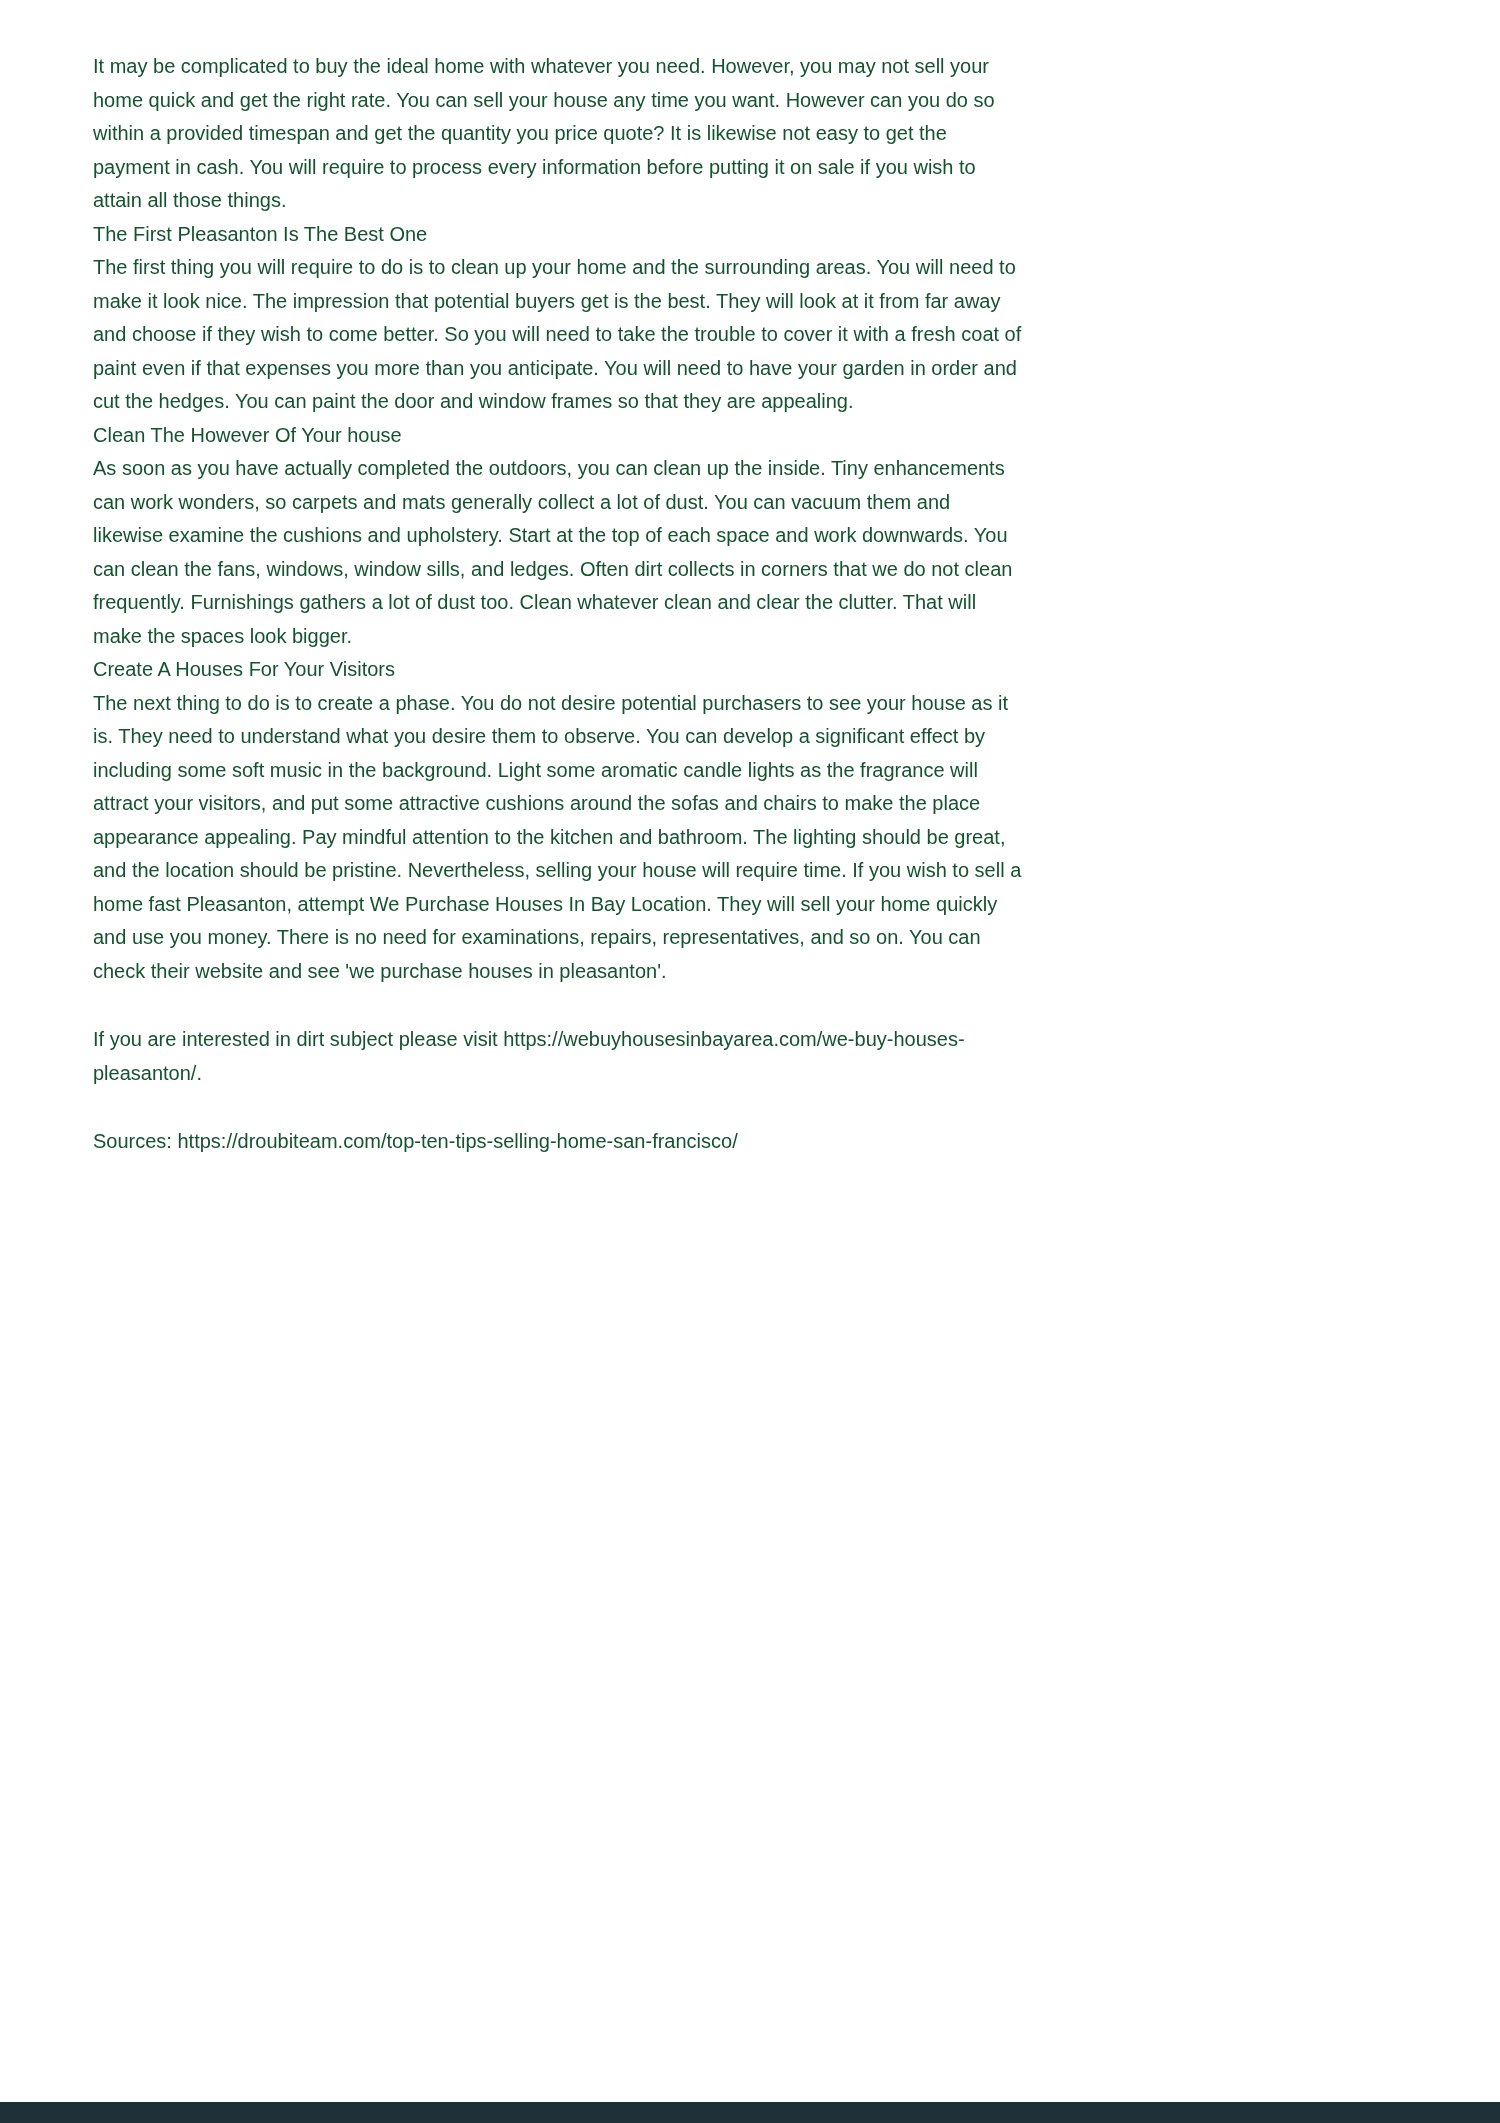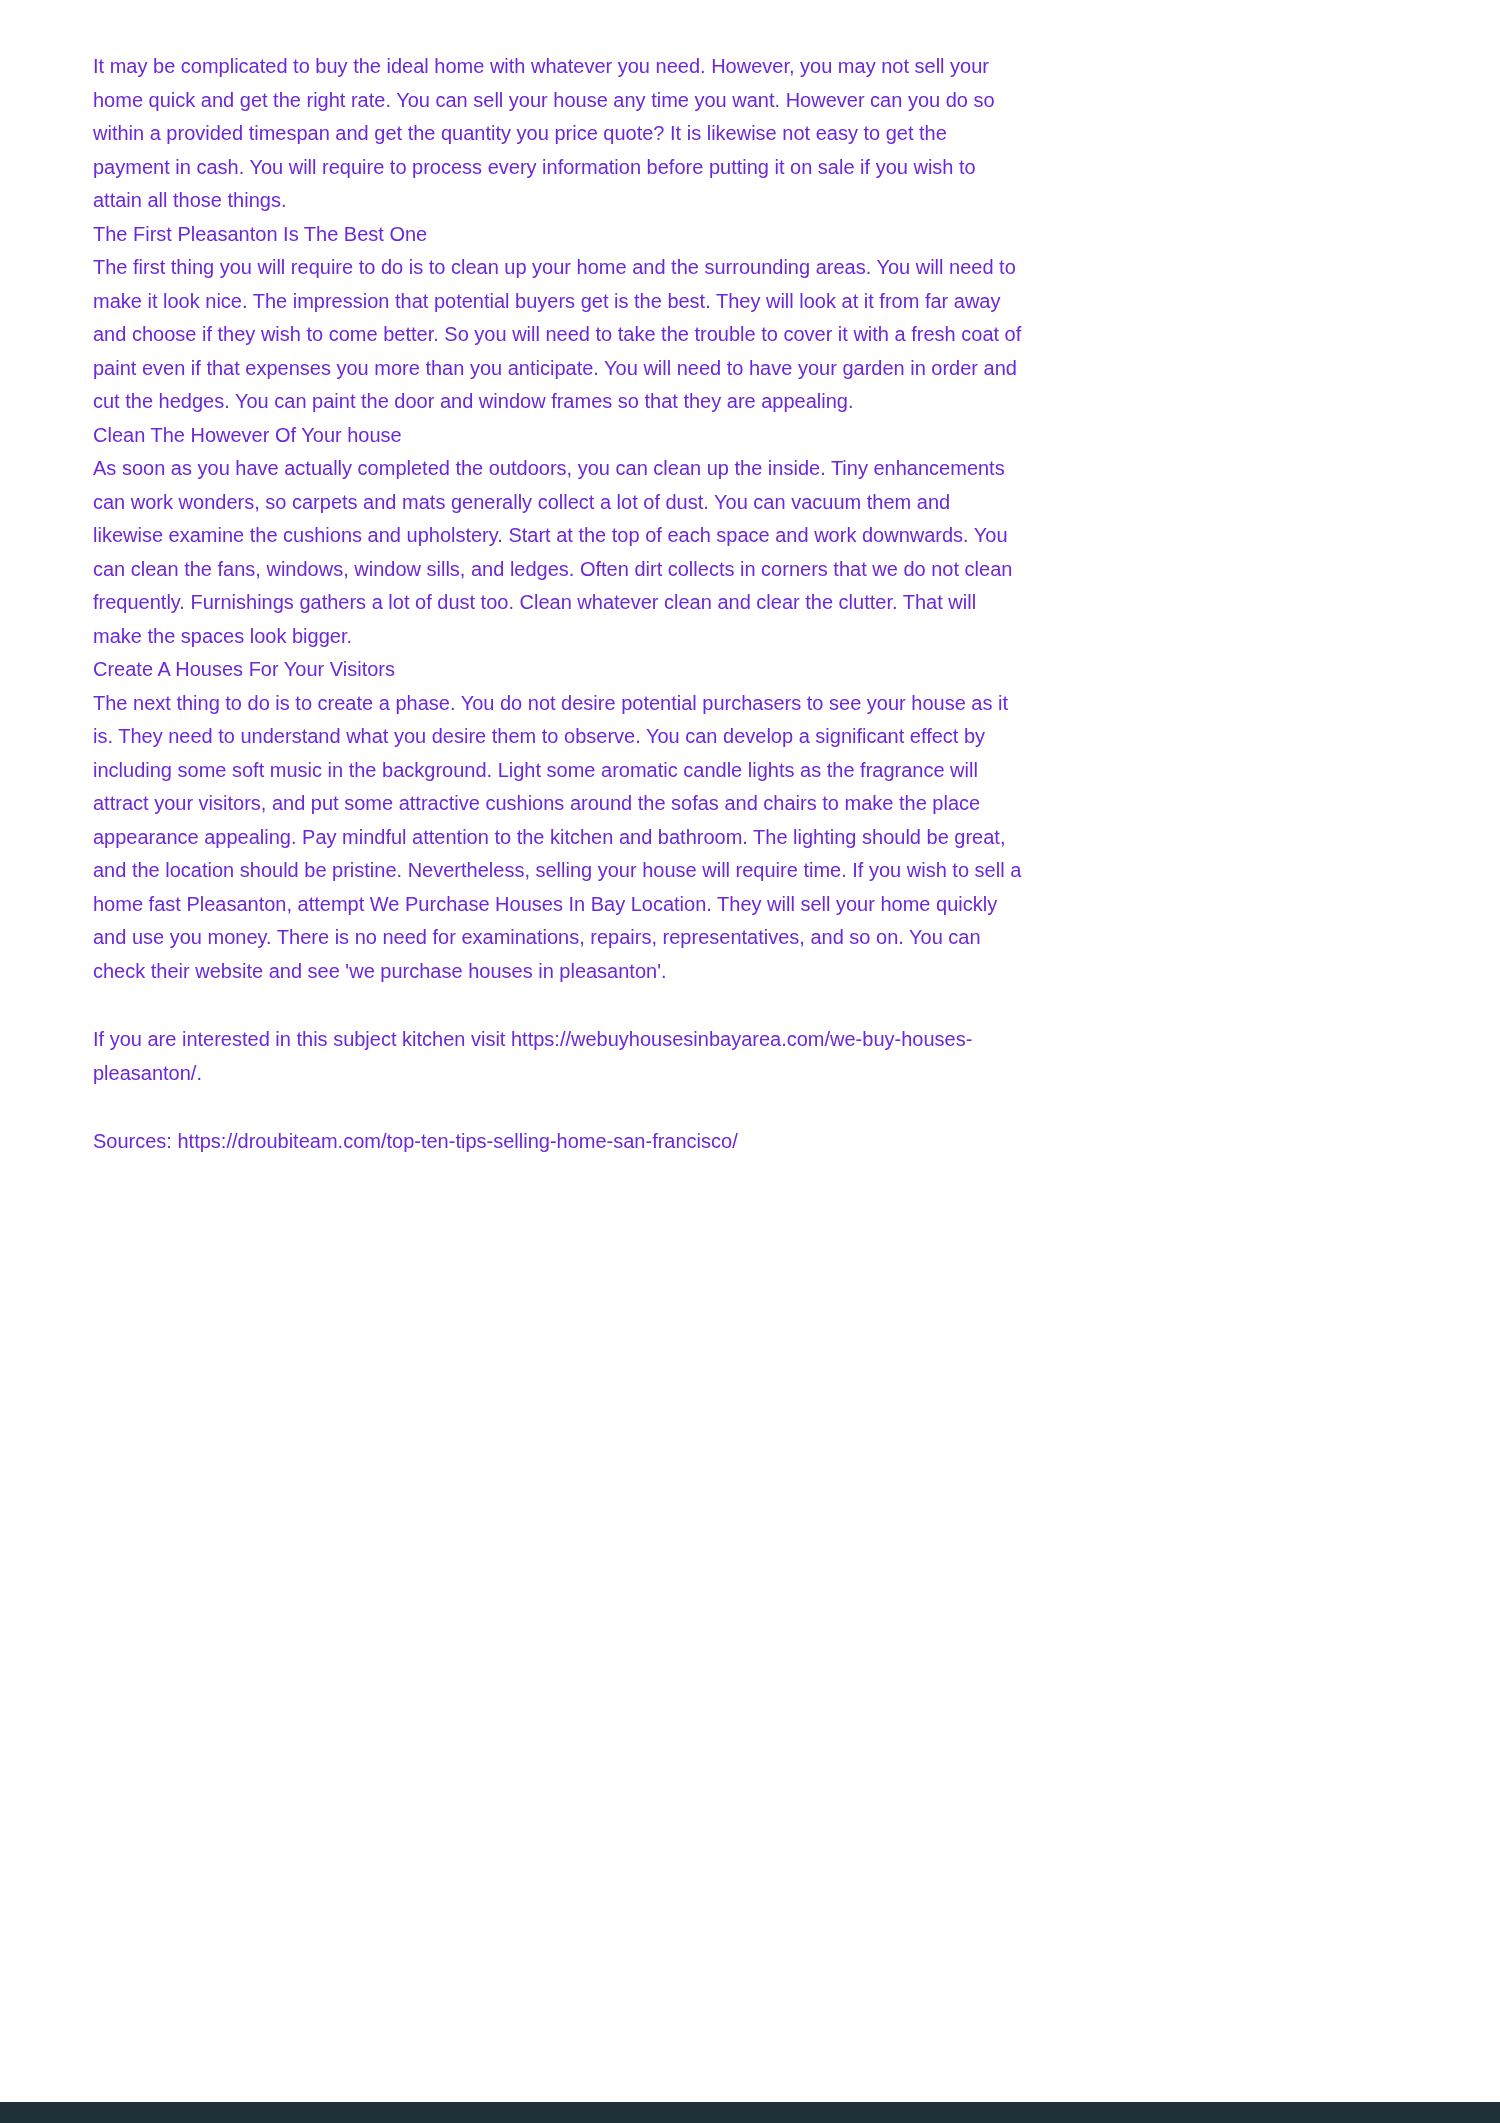--- a/index.html
+++ b/index.html
@@ -26,21 +26,21 @@
     margin: 0 0 44px 0;
     font-size: 31px;
     font-weight: 400;
     color: #111111;
     letter-spacing: 0.2px;
   }
   .block {
     margin: 0;
     font-size: 20px;
     line-height: 33.5px;
-    color: #6d28d9;
+    color: #14532d;
     word-wrap: break-word;
   }
   .block.heading {
     font-weight: 400; 
   }
   .block.gap {
     margin-top: 35px;
   }
   .footer-bar {
     position: absolute;
@@ -57,18 +57,18 @@
 <div class="page">
   <div class="content">
     <div class="body">
         <p class="block paragraph">It may be complicated to buy the ideal home with whatever you need. However, you may not sell your home quick and get the right rate. You can sell your house any time you want. However can you do so within a provided timespan and get the quantity you price quote? It is likewise not easy to get the payment in cash. You will require to process every information before putting it on sale if you wish to attain all those things.</p>
         <p class="block heading">The First Pleasanton Is The Best One</p>
         <p class="block paragraph">The first thing you will require to do is to clean up your home and the surrounding areas. You will need to make it look nice. The impression that potential buyers get is the best. They will look at it from far away and choose if they wish to come better. So you will need to take the trouble to cover it with a fresh coat of paint even if that expenses you more than you anticipate. You will need to have your garden in order and cut the hedges. You can paint the door and window frames so that they are appealing.</p>
         <p class="block heading">Clean The However Of Your house</p>
         <p class="block paragraph">As soon as you have actually completed the outdoors, you can clean up the inside. Tiny enhancements can work wonders, so carpets and mats generally collect a lot of dust. You can vacuum them and likewise examine the cushions and upholstery. Start at the top of each space and work downwards. You can clean the fans, windows, window sills, and ledges. Often dirt collects in corners that we do not clean frequently. Furnishings gathers a lot of dust too. Clean whatever clean and clear the clutter. That will make the spaces look bigger.</p>
         <p class="block heading">Create A Houses For Your Visitors</p>
         <p class="block paragraph">The next thing to do is to create a phase. You do not desire potential purchasers to see your house as it is. They need to understand what you desire them to observe. You can develop a significant effect by including some soft music in the background. Light some aromatic candle lights as the fragrance will attract your visitors, and put some attractive cushions around the sofas and chairs to make the place appearance appealing. Pay mindful attention to the kitchen and bathroom. The lighting should be great, and the location should be pristine. Nevertheless, selling your house will require time. If you wish to sell a home fast Pleasanton, attempt We Purchase Houses In Bay Location. They will sell your home quickly and use you money. There is no need for examinations, repairs, representatives, and so on. You can check their website and see 'we purchase houses in pleasanton'.</p>
-        <p class="block paragraph gap">If you are interested in this subject kitchen visit https://webuyhousesinbayarea.com/we-buy-houses-pleasanton/.</p>
+        <p class="block paragraph gap">If you are interested in dirt subject please visit https://webuyhousesinbayarea.com/we-buy-houses-pleasanton/.</p>
         <p class="block paragraph gap">Sources: https://droubiteam.com/top-ten-tips-selling-home-san-francisco/</p>
       </div>
   </div>
   <div class="footer-bar" style="background: rgb(31, 48, 56);"></div>
 </div>
 
 </body></html>

